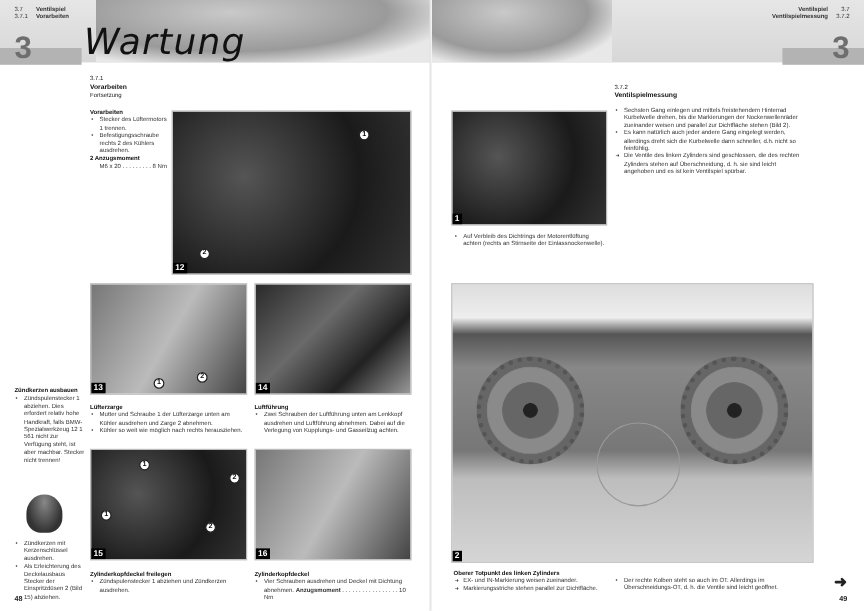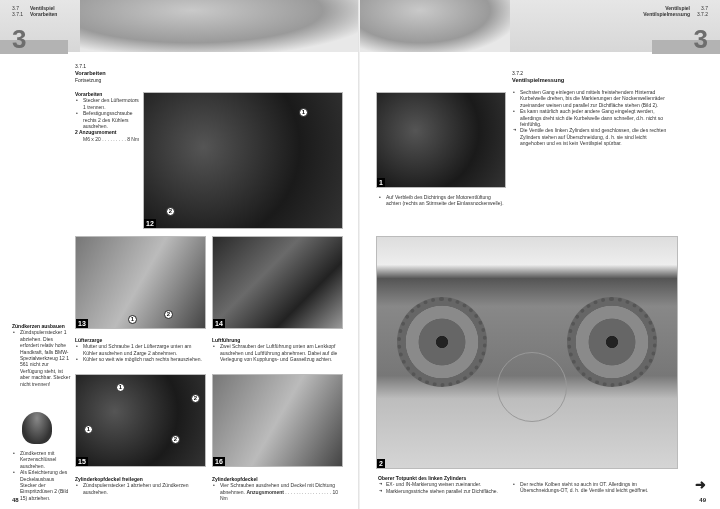--- a/index.html
+++ b/index.html
@@ -39,20 +39,21 @@
 
 <div class="page left">
   <div class="hdr-bg" style="left:0;width:360px"></div>
   <div class="moto" style="left:80px;width:280px"></div>
   <div class="run" style="left:12px;top:5px">
     <div><span style="display:inline-block;width:18px">3.7</span><b>Ventilspiel</b></div>
     <div><span style="display:inline-block;width:18px">3.7.1</span><b>Vorarbeiten</b></div>
   </div>
   <div class="chapbox" style="left:0;width:68px"></div>
   <div class="chapnum" style="left:12px">3</div>
+  <div class="title">Wartung</div>
 
   <div class="sec" style="left:75px;top:63px">
     <div style="font-size:5px">3.7.1</div>
     <div class="h">Vorarbeiten</div>
     <div style="font-size:5px">Fortsetzung</div>
   </div>
 
   <div class="t" style="left:75px;top:91px;width:66px">
     <div class="h">Vorarbeiten</div>
     <ul>

